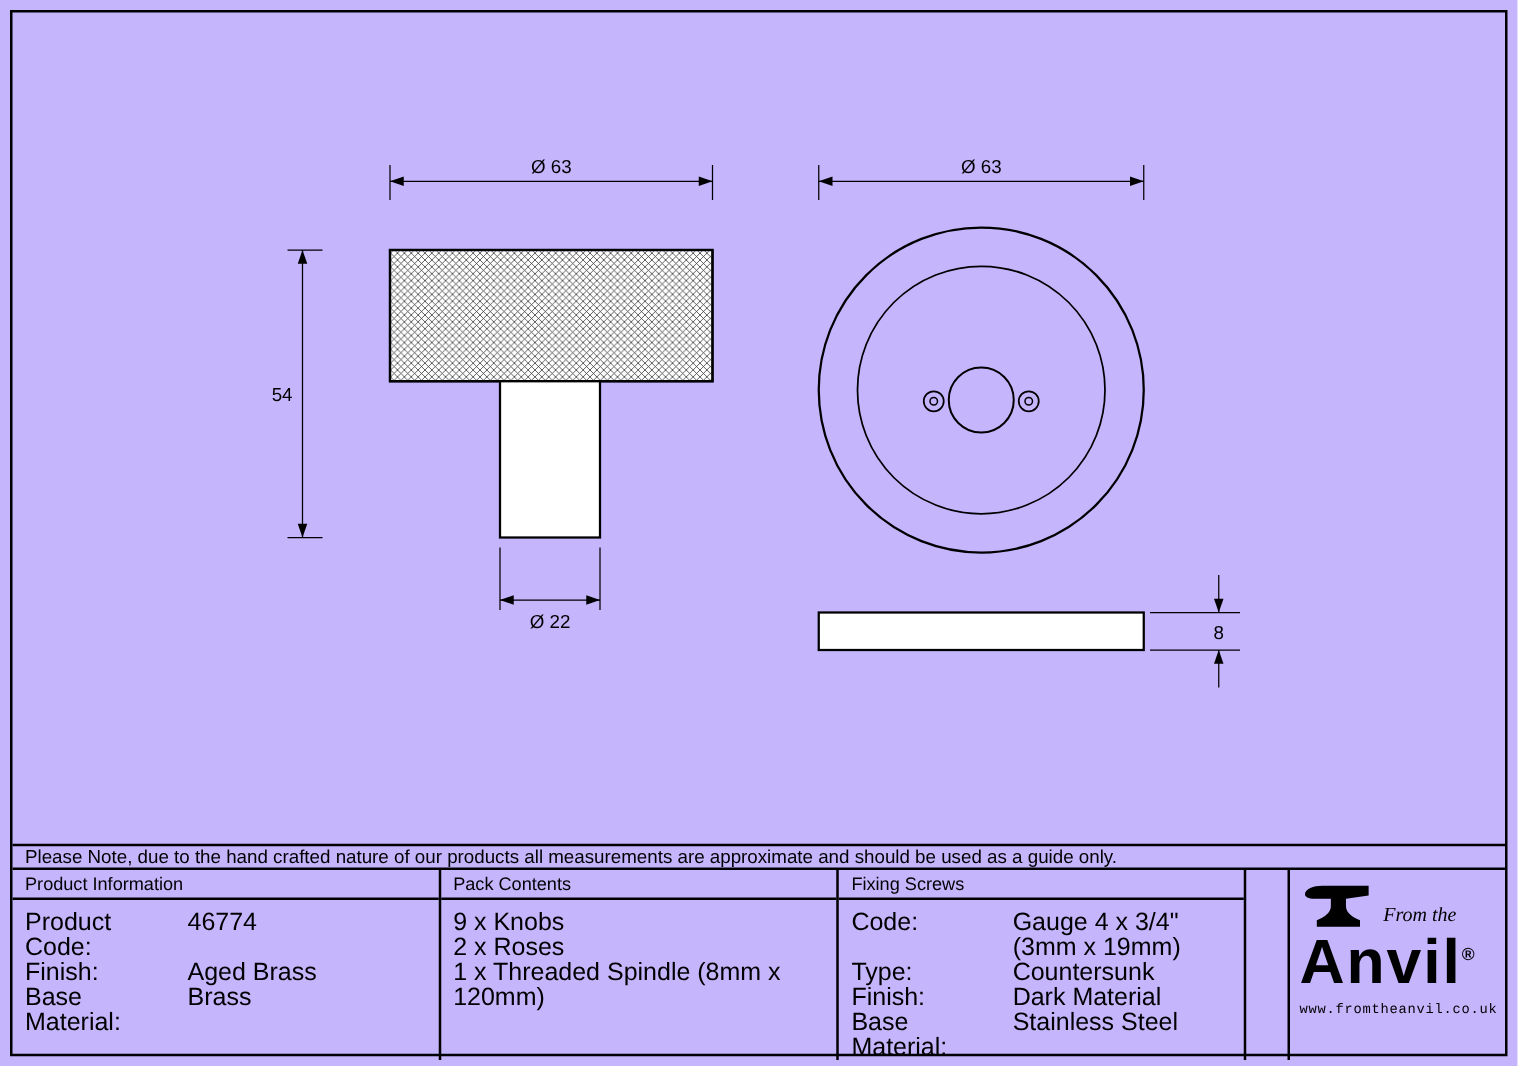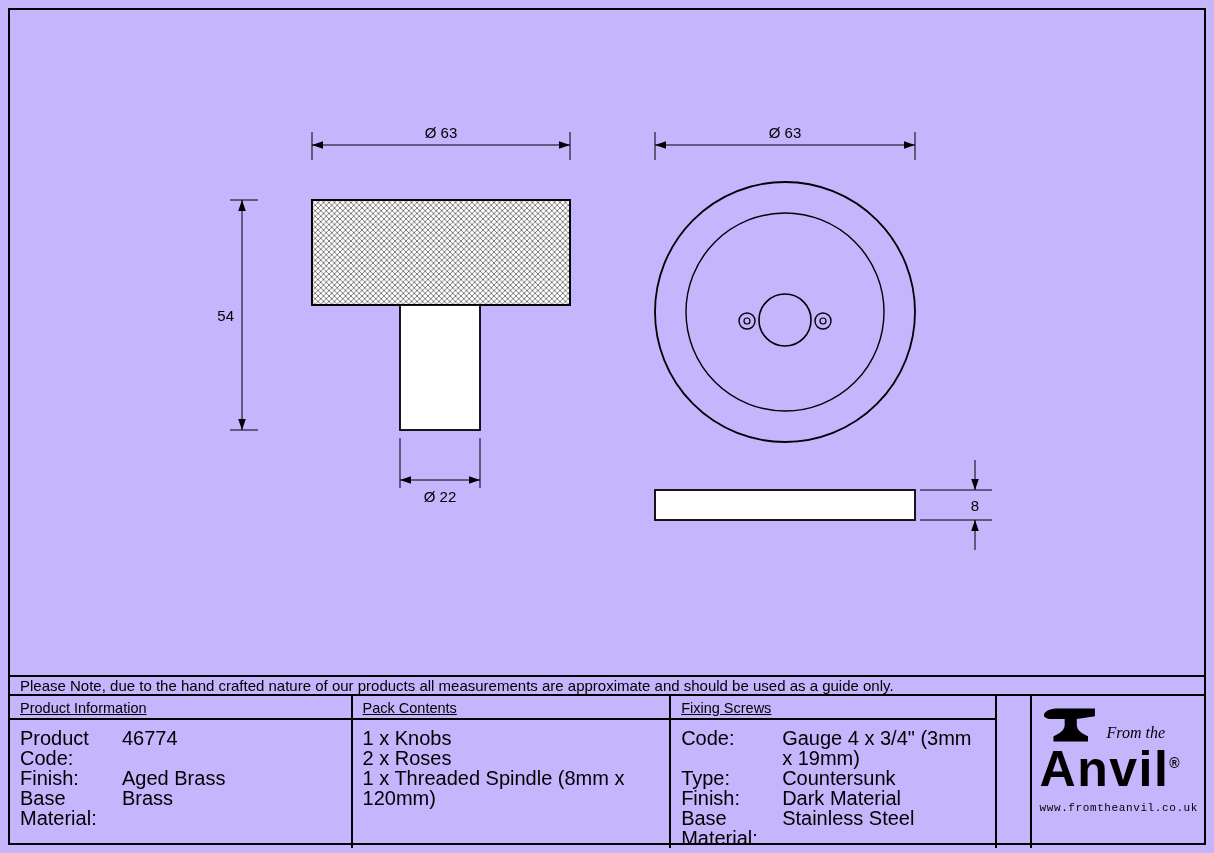--- a/index.html
+++ b/index.html
@@ -14,26 +14,26 @@
 
   .note-bar { border-top:2px solid #000; height:32px; display:flex; align-items:flex-start;
               padding-left:10px; font-size:15px; }
 
   .bottom-row { border-top:2px solid #000; flex:1; display:flex; }
   .col { border-right:2px solid #000; display:flex; flex-direction:column; }
   .col-product { width:344px; }
   .col-pack    { width:320px; }
   .col-fixing  { width:327px; }
   .spacer { width:33px; }
-  .col-header { height:24px; border-bottom:2px solid #000; padding:4px 0 0 10px; font-size:14.5px;text-decoration:underline; }
+  .col-header { height:24px; border-bottom:2px solid #000; padding:4px 0 0 10px; font-size:14.5px; }
   .col-body { padding:8px 10px 0 10px; font-size:20px; line-height:20px; }
   .kv { display:flex; }
   .kv-label { flex:0 0 102px; }
   .col-fixing .kv-label { flex:0 0 101px; }
-  .kv-value { flex:1; }
+  .kv-value { flex:1;margin-left:28px; }
 
   .col-logo { flex:1; border-left:2px solid #000; padding:6px 6px 0 8px; }
   .logo-top { display:flex; align-items:flex-end; gap:9px; height:42px; }
   .anvil-icon-svg { width:58px; height:38px; }
   .from-the { font-family:"Liberation Serif", serif; font-style:italic; font-size:16px; padding-bottom:2px; }
   .logo-name-row { font-family:Liberation Sans, sans-serif; font-weight:bold; font-size:50px;
                    line-height:1.02; letter-spacing:1.5px; white-space:nowrap; }
   .logo-reg { font-size:14px; vertical-align:super; letter-spacing:0; }
   .logo-site { font-family:"Liberation Mono", monospace; font-size:11px; letter-spacing:0.6px;
                margin-top:7px; white-space:nowrap; }
@@ -137,21 +137,21 @@
           <div class="kv">
             <span class="kv-label">Base Material:</span>
             <span class="kv-value">Brass</span>
           </div>
         </div>
       </div>
 
       <div class="col col-pack">
         <div class="col-header">Pack Contents</div>
         <div class="col-body">
-          <div>1 x Knobs</div>
+          <div>9 x Knobs</div>
           <div>2 x Roses</div>
           <div>1 x Threaded Spindle (8mm x 120mm)</div>
         </div>
       </div>
 
       <div class="col col-fixing">
         <div class="col-header">Fixing Screws</div>
         <div class="col-body">
           <div class="kv">
             <span class="kv-label">Code:</span>

